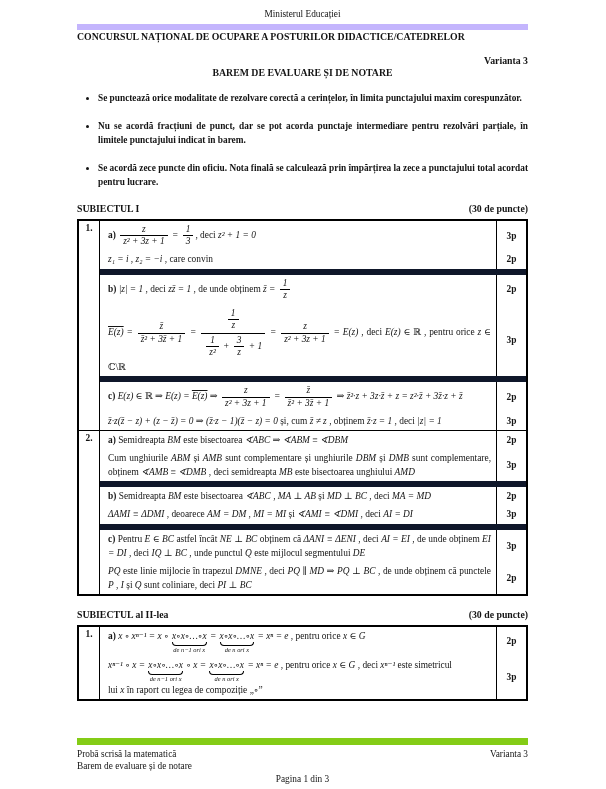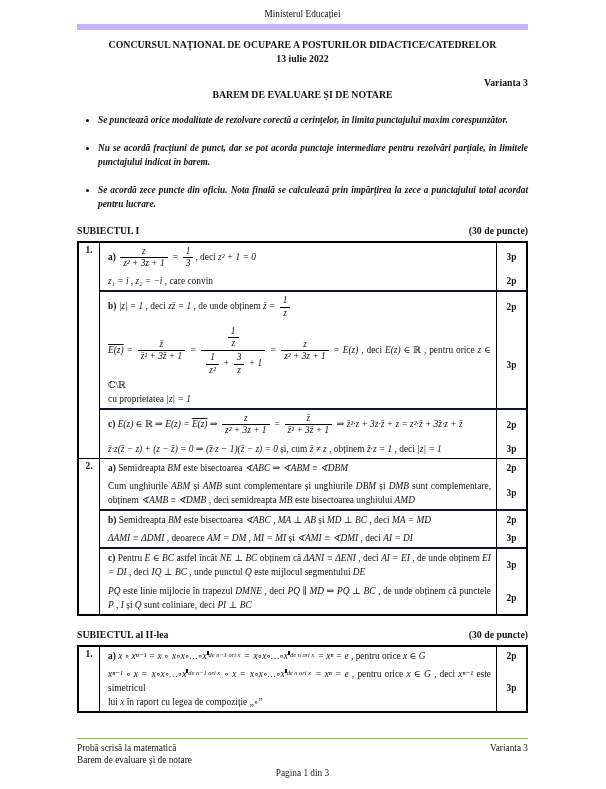--- a/index.html
+++ b/index.html
@@ -4,68 +4,67 @@
 <style>
   html,body{margin:0;padding:0;}
   body{
     width:606px;height:789px;background:#ffffff;color:#141414;
     font-family:"Liberation Serif","DejaVu Serif",serif;
     font-size:9.4px;overflow:hidden;position:relative;
   }
   .page{box-sizing:border-box;width:606px;height:789px;padding:8px 78px 0 77px;position:relative;}
   
   .hdr{text-align:center;line-height:1.45;font-size:9.3px;border-bottom:6px solid #c4b5fd;padding-bottom:3px;}
-  .title-block{text-align:center;font-weight:bold;font-size:9.8px;line-height:1.4;margin-top:8px;}
+  .title-block{text-align:left;font-weight:bold;font-size:9.8px;line-height:1.4;}
   .proba-block{text-align:center;font-weight:bold;font-size:9.8px;margin-top:11px;line-height:1.5;}
   .variant-line{text-align:right;font-weight:bold;font-size:9.8px;margin-top:1px;}
   .barem-line{text-align:center;font-weight:bold;font-size:9.8px;margin-top:1px;}
   
   .notes{margin:10px 0 0 0;padding-left:21px;font-weight:bold;font-size:9.3px;}
-  .notes li{margin:14px 0 1px 0;text-align:justify;line-height:1.5;font-style:italic;}
+  .notes li{margin:14px 0 1px 0;text-align:justify;line-height:1.5;}
   
   .sec-head{display:flex;justify-content:space-between;font-weight:bold;font-size:9.8px;margin:13px 0 5px 0;}
   
   .btable{border:2px solid #000;}
   .qrow{display:flex;}
   .qrow + .qrow{border-top:1px solid #000;}
   .qnum{width:20px;flex:none;border-right:1px solid #000;font-weight:bold;text-align:center;padding-top:2px;}
   .qbody{flex:1;display:flex;flex-direction:column;min-width:0;}
-  .sect + .sect{border-top:2px solid #0f172a;}
+  .sect + .sect{border-top:6px solid #0f172a;}
   .item{display:flex;align-items:stretch;}
   .icontent{flex:1;min-width:0;padding:2px 5px 2px 8px;text-align:justify;}
   .cline{line-height:1.5;}
   .ipts{width:29px;flex:none;border-left:1px solid #000;display:flex;align-items:center;justify-content:center;font-weight:bold;}
   
   .mi{font-style:italic;}
   .bb{font-weight:bold;}
   .ovl{text-decoration:overline;font-style:italic;}
   .frac{display:inline-flex;flex-direction:column;text-align:center;vertical-align:middle;font-style:italic;margin:1px 2px;}
   .fnum{display:block;border-bottom:1px solid #000;padding:0 3px;line-height:1.2;}
   .fden{display:block;padding:0 3px;line-height:1.2;}
-  .ub{display:inline-flex;vertical-align:baseline;margin:0 1px;}
+  .ub{display:inline-flex;flex-direction:column;align-items:center;vertical-align:baseline;margin:0 1px;}
   .ubt{font-style:italic;line-height:1.15;}
   .ubb{align-self:stretch;height:3px;border-left:1px solid #000;border-right:1px solid #000;border-bottom:1px solid #000;border-radius:0 0 4px 4px;}
   .ubl{font-size:6.4px;font-style:italic;line-height:1.25;white-space:nowrap;}
   
-  .footer{position:absolute;left:77px;right:78px;top:738px;border-top:1px solid #84cc16;padding-top:3px;font-size:9.3px;}
+  .footer{position:absolute;left:77px;right:78px;top:738px;border-top:7px solid #84cc16;padding-top:3px;font-size:9.3px;}
   .frow{display:flex;justify-content:space-between;line-height:1.45;}
   .fpage{text-align:center;margin-top:3px;}
 </style>
 </head>
 <body>
 
 <div class="page">
 
   <div class="hdr">
     <div>Ministerul Educației</div>
   </div>
 
   <div class="title-block">
     <div>CONCURSUL NAȚIONAL DE OCUPARE A POSTURILOR DIDACTICE/CATEDRELOR</div>
-    <div>13 iulie 2022</div>
   </div>
 
   <div class="proba-block">
   </div>
   <div class="variant-line">Varianta 3</div>
   <div class="barem-line">BAREM DE EVALUARE ȘI DE NOTARE</div>
 
   <ul class="notes">
     <li>Se punctează orice modalitate de rezolvare corectă a cerințelor, în limita punctajului maxim corespunzător.</li>
     <li>Nu se acordă fracțiuni de punct, dar se pot acorda punctaje intermediare pentru rezolvări parțiale, în limitele punctajului indicat în barem.</li>
@@ -126,21 +125,20 @@
                         <span class="fnum">1</span>
                         <span class="fden">z²</span>
                       </span><span class="mi"> + </span><span class="frac">
                         <span class="fnum">3</span>
                         <span class="fden">z</span>
                       </span><span class="mi"> + 1</span></span>
                   </span><span class="mi"> = </span><span class="frac">
                     <span class="fnum">z</span>
                     <span class="fden">z² + 3z + 1</span>
                   </span><span class="mi"> = E(z)</span> , deci <span class="mi">E(z)</span> ∈ ℝ , pentru orice <span class="mi">z</span> ∈ ℂ\ℝ</div>
-              <div class="cline">cu proprietatea <span class="mi">|z| = 1</span></div>
             </div>
             <div class="ipts">3p</div>
           </div>
         </div>
         <div class="sect">
           <div class="item">
             <div class="icontent">
               <div class="cline"><span class="bb">c) </span><span class="mi">E(z)</span> ∈ ℝ ⇒ <span class="mi">E(z) = </span><span class="ovl">E(z)</span> ⇒ <span class="frac">
                     <span class="fnum">z</span>
                     <span class="fden">z² + 3z + 1</span>

